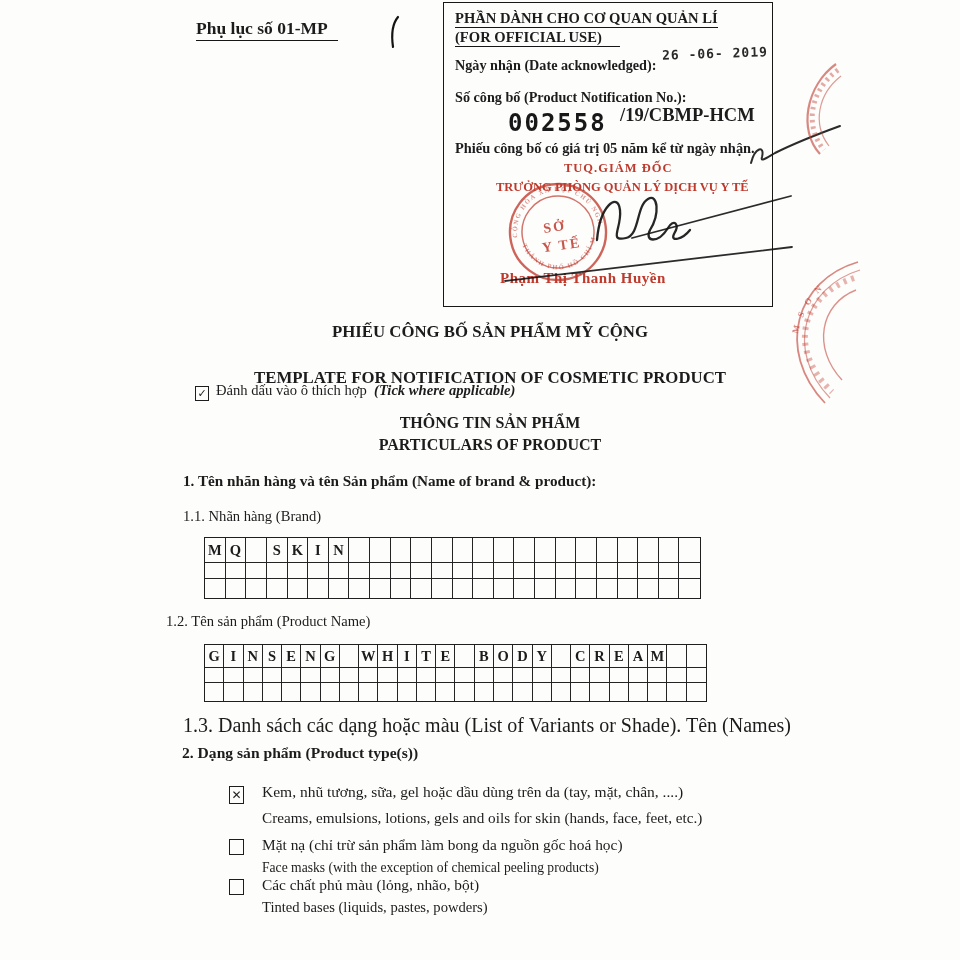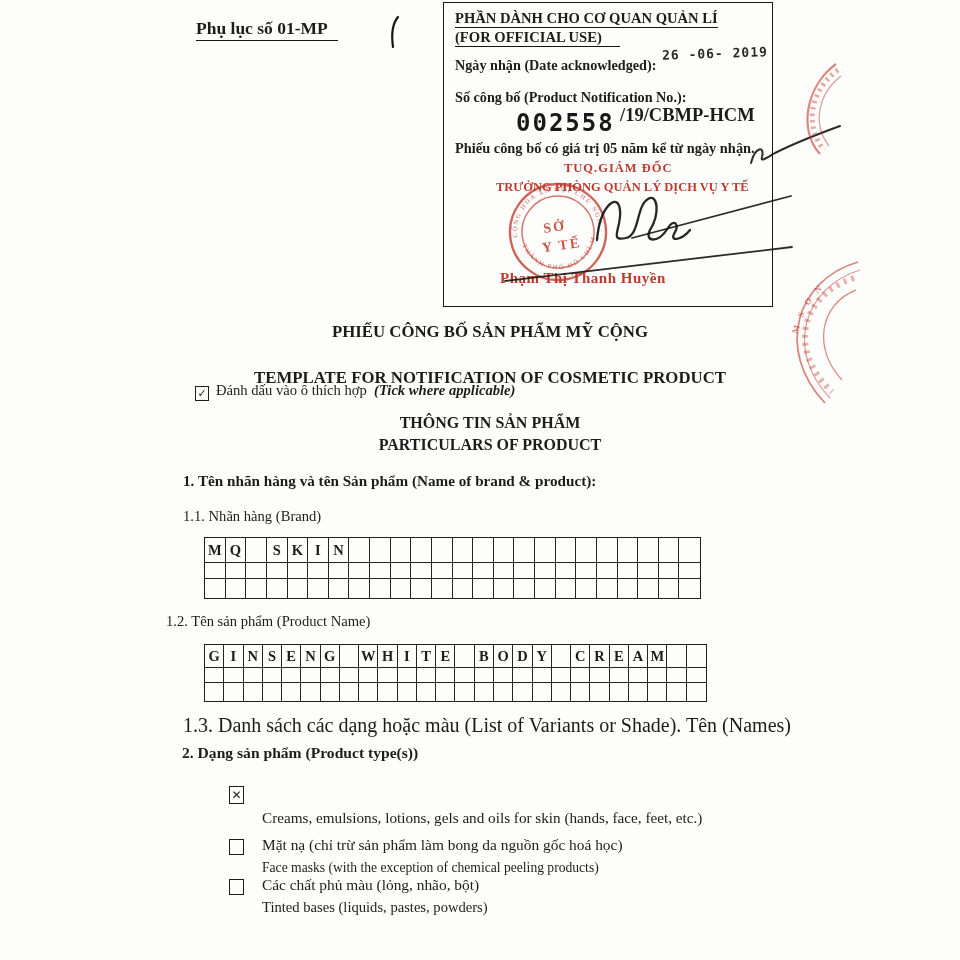--- a/index.html
+++ b/index.html
@@ -12,21 +12,21 @@
   .ctr{left:20px;right:0;text-align:center;}
   .red{color:var(--stamp-red);}
   :root{--stamp-red:#bf3a2d;--ink:#1a1a1a;}
 
   
   .obox{left:443px;top:2px;width:328px;height:303px;border:1.7px solid #181818;}
 
   .datestamp{font-family:"DejaVu Sans Mono",monospace;font-weight:bold;font-size:13px;
              letter-spacing:1px;color:#2a2a2a;transform:rotate(-2deg);}
   .notifnum{font-family:"DejaVu Sans Mono",monospace;font-weight:bold;font-size:24px;
-            letter-spacing:2px;color:#181818;margin-left:8px;}
+            letter-spacing:2px;color:#181818;}
 
   
   .cgrid{display:grid;grid-template-columns:repeat(var(--cols),1fr);
          border:1.6px solid #1f1f1f;background:#fdfdfc;}
   .grid-brand{grid-template-rows:25px 16px 19px;}
   .grid-product{grid-template-rows:23px 15px 18px;}
   .gcell{border-right:1.4px solid #242424;border-bottom:1.4px solid #242424;
          display:flex;align-items:center;justify-content:center;
          font-weight:bold;font-size:14.5px;overflow:hidden;}
   .cgrid .gcell:nth-child(var(--none)){}
@@ -239,20 +239,21 @@
       <div class="gcell lastrow"></div>
       <div class="gcell lastrow"></div>
       <div class="gcell lastcol lastrow"></div>
     </div>
 
   <div class="abs" style="left:183px;top:714px;font-size:20px;">1.3. Danh sách các dạng hoặc màu (List of Variants or Shade). Tên (Names)</div>
 
   <div class="abs b" style="left:182px;top:744px;font-size:15.6px;">2. Dạng sản phẩm (Product type(s))</div>
 
   <div class="abs cb" style="left:229px;top:786px;">✕</div>
+  <div class="abs" style="left:262px;top:783px;font-size:15.5px;">Kem, nhũ tương, sữa, gel hoặc dầu dùng trên da (tay, mặt, chân, ....)</div>
   <div class="abs" style="left:262px;top:809px;font-size:15.2px;">Creams, emulsions, lotions, gels and oils for skin (hands, face, feet, etc.)</div>
 
   <div class="abs cb" style="left:229px;top:839px;height:14px;"></div>
   <div class="abs" style="left:262px;top:836px;font-size:15.4px;">Mặt nạ (chỉ trừ sản phẩm làm bong da nguồn gốc hoá học)</div>
   <div class="abs" style="left:262px;top:860px;font-size:13.6px;">Face masks (with the exception of chemical peeling products)</div>
 
   <div class="abs cb" style="left:229px;top:879px;height:14px;"></div>
   <div class="abs" style="left:262px;top:876px;font-size:15.4px;">Các chất phủ màu (lỏng, nhão, bột)</div>
   <div class="abs" style="left:262px;top:899px;font-size:14.6px;">Tinted bases (liquids, pastes, powders)</div>
 

